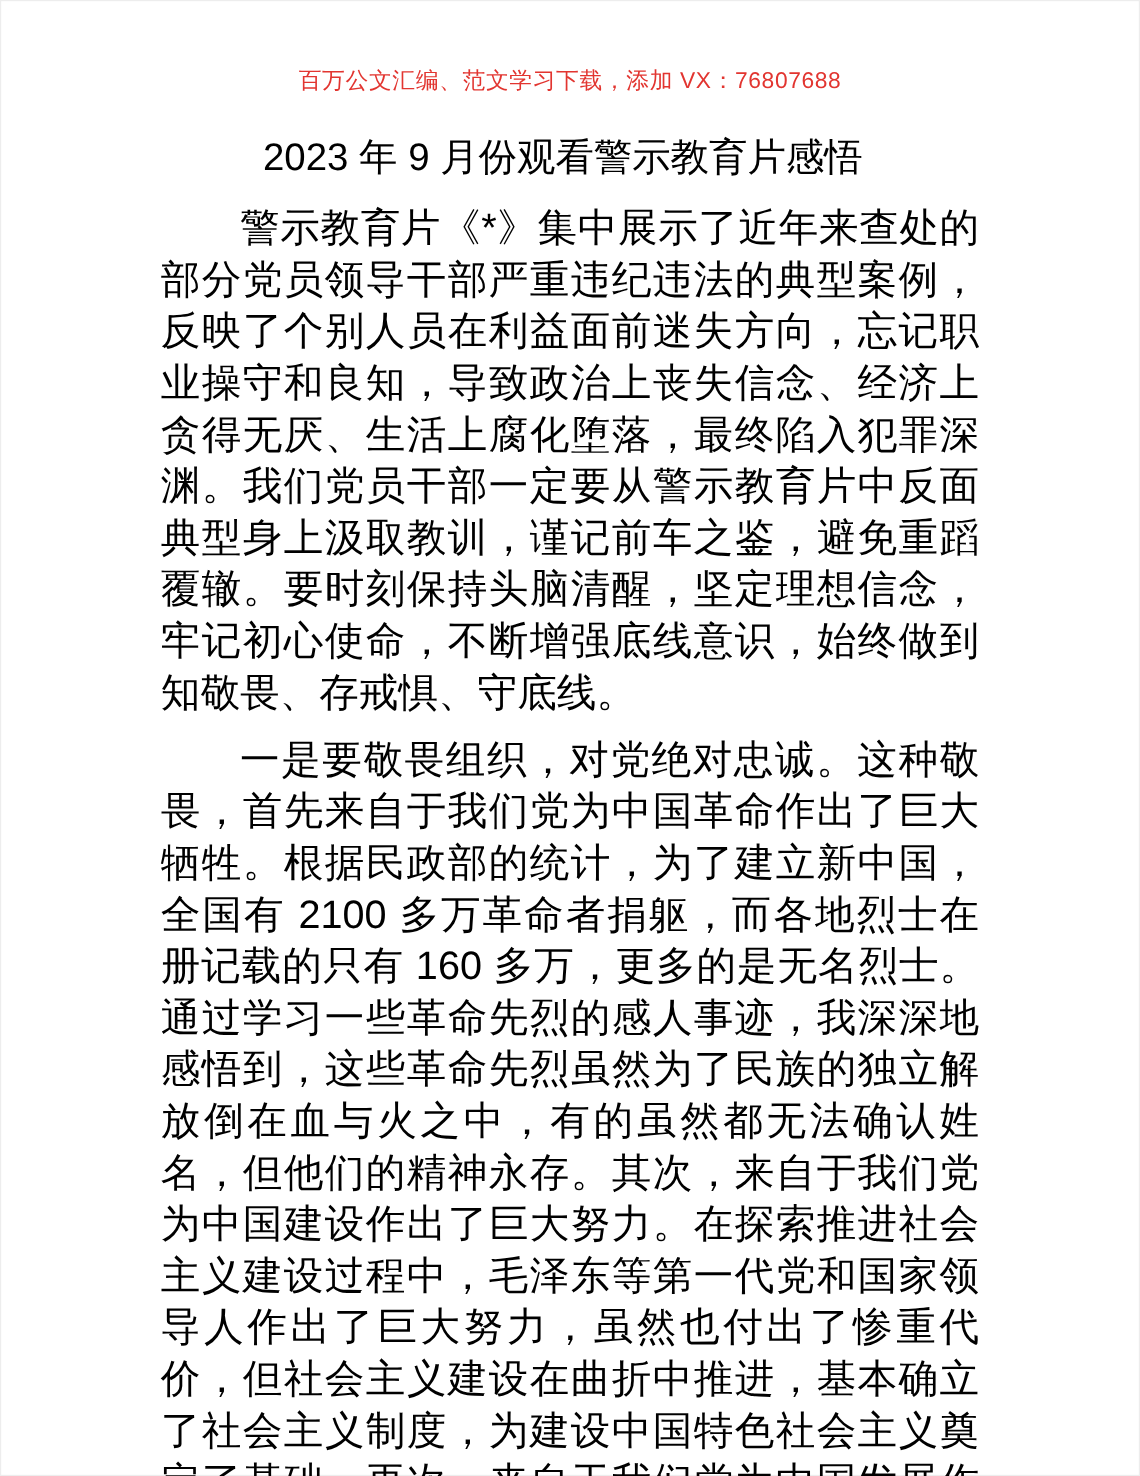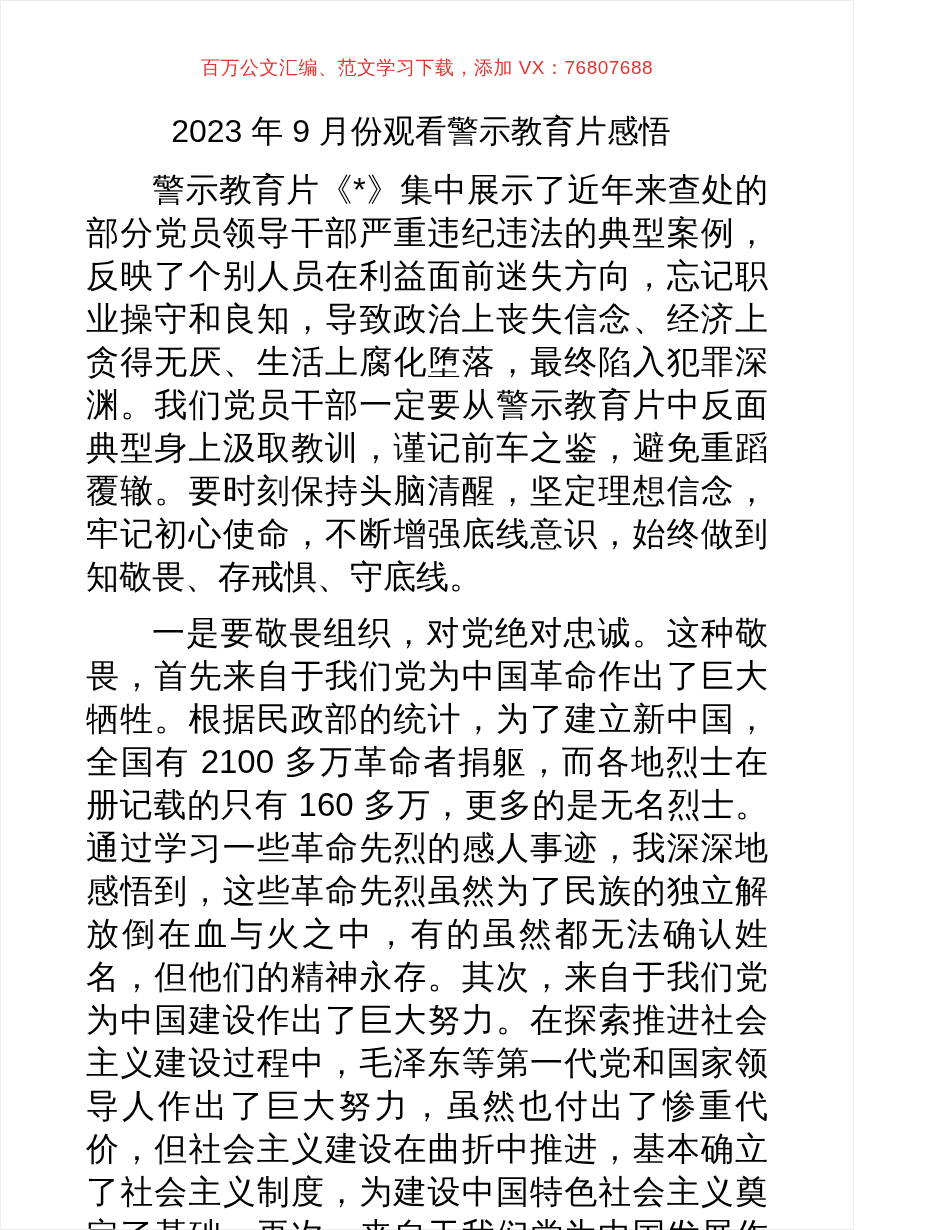--- a/index.html
+++ b/index.html
@@ -9,21 +9,21 @@
   }
   body {
     width: 950px;
     height: 1230px;
     overflow: hidden;
     font-family: "Liberation Sans", sans-serif;
     color: #000000;
   }
   .page {
     box-sizing: border-box;
-    width: 854px;
+    width: 950px;
     height: 1230px;
     background: #ffffff;
     border: 1px solid #ededed;
   }
   .notice {
     margin-top: 54px;
     text-align: center;
     font-size: 19px;
     line-height: 26px;
     color: #e23530;

